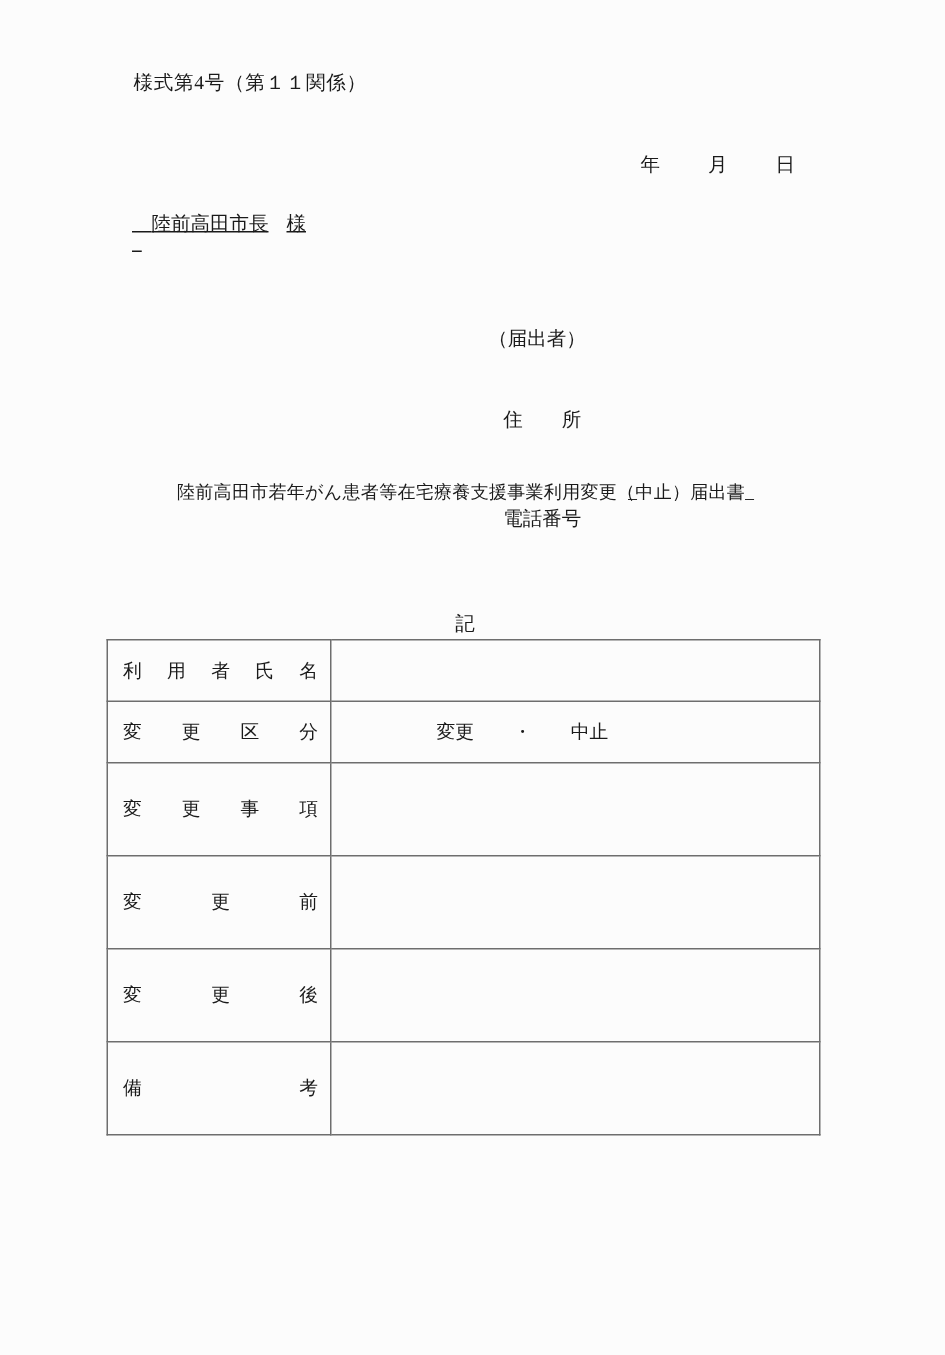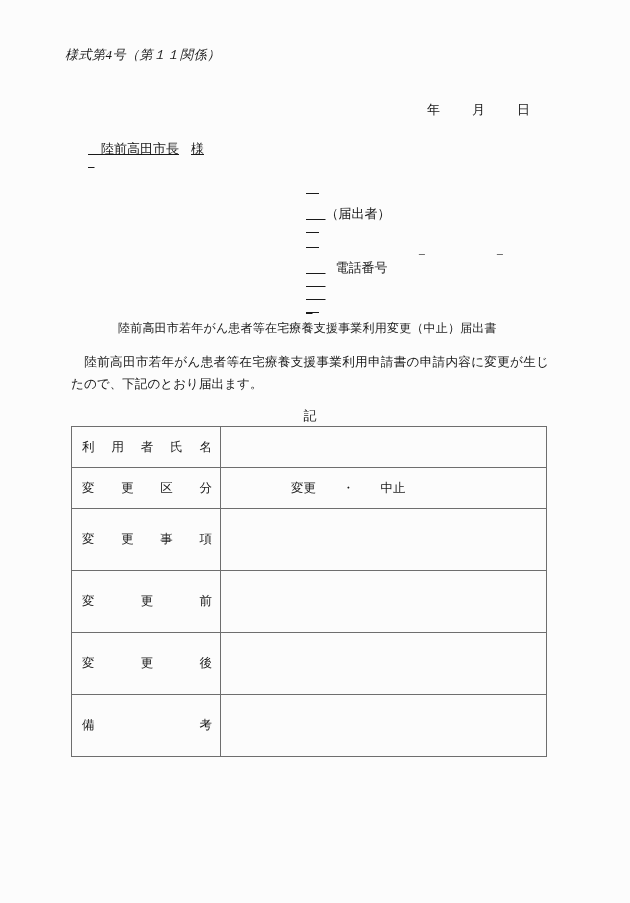--- a/index.html
+++ b/index.html
@@ -21,25 +21,24 @@
   .page {
     position: absolute;
     inset: 0;
   }
 
   
   .abs { position: absolute; white-space: pre; line-height: 1; }
 
   
   .form-no {
-    left: 65px;
+    left: 89px;
     top: 48px;
     font-size: 13px;
     letter-spacing: 0.5px;
-    font-style: italic;
   }
 
   
   .date-line {
     left: 414px;
     top: 90px;
     font-size: 13px;
   }
   .date-line .gap { display: inline-block; width: 32px; }
 
@@ -48,23 +47,22 @@
     left: 88px;
     top: 129px;
     font-size: 13px;
     text-decoration: underline;
   }
   .addressee .sp { display: inline-block; width: 12px; }
 
   
   .submitter {
     left: 306px;
-    top: 168px;
-    font-size: 13px;
-    text-decoration: underline;
+    top: 180px;
+    font-size: 13px;
   }
   .submitter .row { height: 40px; line-height: 1; position: relative; }
   .submitter .row.tight { height: 28px; }
   .submitter .lbl { display: inline-block; }
   .tel-dash1 { position: absolute; left: 112px; top: 0; }
   .tel-dash2 { position: absolute; left: 190px; top: 0; }
 
   
   .doc-title {
     left: 118px;
@@ -152,29 +150,31 @@
 
   <div class="abs addressee">
     <span>陸前高田市長</span><span class="sp"></span><span>様</span>
   </div>
 
   <div class="abs submitter">
     <div class="row tight">
       <span class="lbl">（届出者）</span>
     </div>
     <div class="row">
+      <span class="lbl" style="margin-left:10px">住　　所</span>
+    </div>
+    <div class="row">
       <span class="lbl" style="margin-left:10px">電話番号</span>
       <span class="tel-dash1">−</span>
       <span class="tel-dash2">−</span>
     </div>
   </div>
 
   <div class="abs doc-title">陸前高田市若年がん患者等在宅療養支援事業利用変更（中止）届出書</div>
 
-  <div class="abs body-text"><span class="indent"></span><span>陸前高田市若年がん患者等在宅療養支援事業利用申請書の申請内容に変更が生じたので、下記のとおり届出ます。</span></div>
 
   <div class="abs ki-marker"><span>記</span></div>
 
   <table class="form-table">
     <tbody>
 
       <tr class="r-short">
         <td class="label">
           <span class="lbl-spread">
             <i>利</i>

